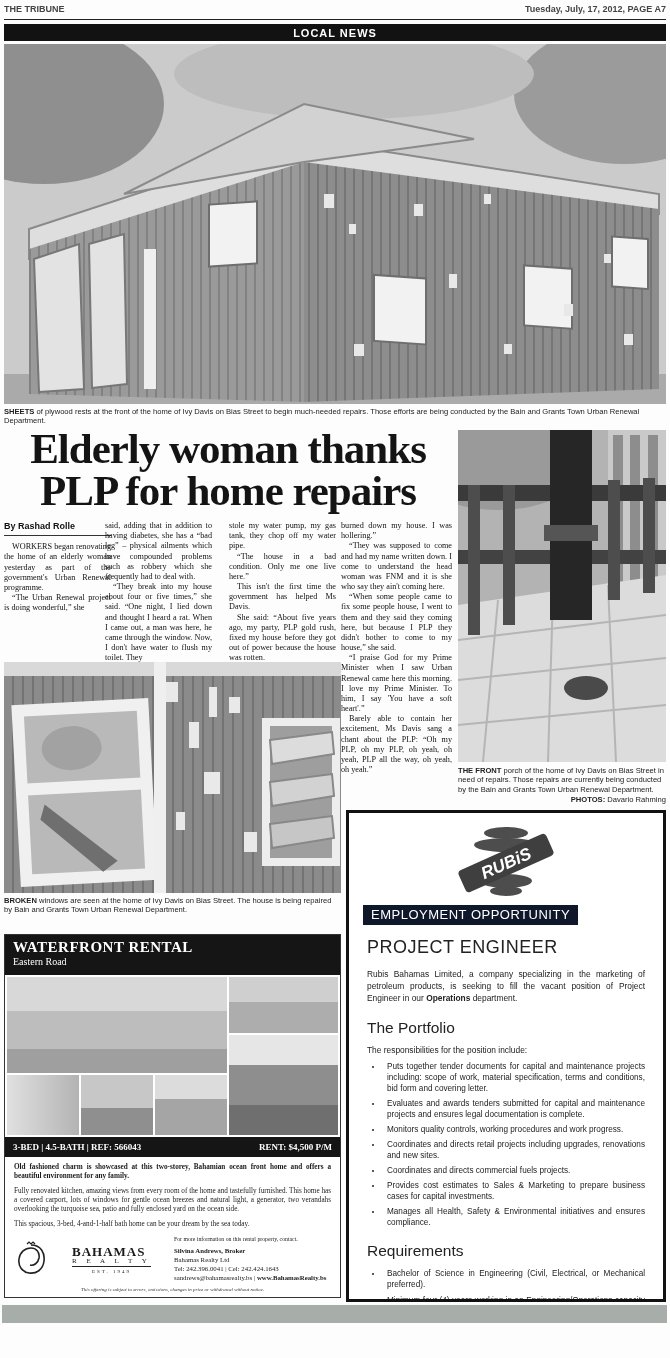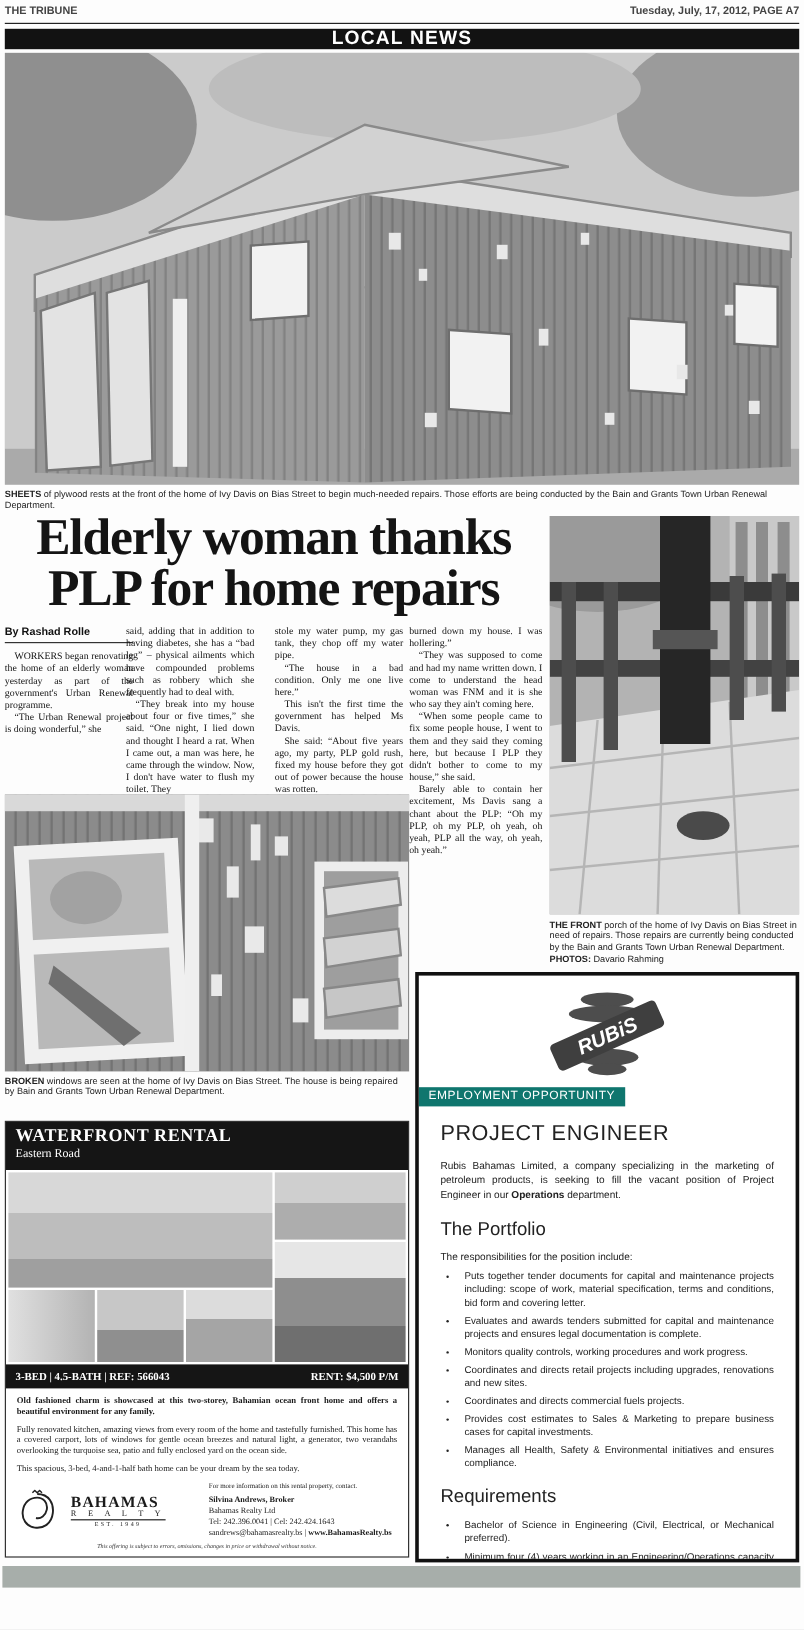--- a/index.html
+++ b/index.html
@@ -5,34 +5,34 @@
   html,body{margin:0;padding:0;background:#e9e9e9;}
   #page{position:relative;width:670px;height:1358px;background:#fdfdfd;margin:0 auto;
         font-family:"Liberation Sans",sans-serif;color:#1a1a1a;overflow:hidden;}
 
   
   .mast{position:absolute;top:4px;left:4px;right:4px;display:flex;justify-content:space-between;
         font-size:9px;font-weight:bold;color:#444;}
   .mastrule{position:absolute;top:19px;left:4px;right:4px;height:1px;background:#222;}
   .section-bar{position:absolute;top:24px;left:4px;right:4px;height:17px;background:#121212;
         display:flex;align-items:center;justify-content:center;}
-  .section-bar span{color:#fff;font-weight:bold;font-size:16px;letter-spacing:1px;}
+  .section-bar span{color:#fff;font-weight:bold;font-size:11px;letter-spacing:1px;}
 
   
   .photo{position:absolute;background:#bdbdbd;overflow:hidden;}
   #main-photo{top:44px;left:4px;width:662px;height:360px;}
   #porch-photo{top:430px;left:458px;width:208px;height:332px;}
   #broken-photo{top:662px;left:4px;width:337px;height:231px;}
 
   
   .cap{position:absolute;font-size:7.6px;line-height:1.25;color:#222;}
   .cap b{font-weight:bold;}
   #main-cap{top:407px;left:4px;width:662px;}
   #porch-cap{top:766px;left:458px;width:208px;}
-  #porch-credit{margin-top:1px;text-align:left;}
+  #porch-credit{margin-top:1px;text-align:right;}
   #broken-cap{top:896px;left:4px;width:337px;}
 
   
   #headline{position:absolute;top:428px;left:0;width:456px;text-align:center;
         font-family:"Liberation Serif",serif;font-weight:bold;font-size:43px;line-height:0.98;
         letter-spacing:-1px;color:#141414;}
   .col{position:absolute;top:521px;width:107px;font-family:"Liberation Serif",serif;
         font-size:8.2px;line-height:1.24;text-align:justify;color:#111;}
   .col p{margin:0;text-indent:8px;}
   .col.cont p:first-child{text-indent:0;}
@@ -53,37 +53,37 @@
   #rental-photos{height:162px;display:flex;gap:2px;background:#fff;padding:2px;box-sizing:border-box;}
   .rp{background:#b9b9b9;}
   #rental-specs{background:#151515;color:#fff;height:20px;display:flex;align-items:center;
         justify-content:space-between;padding:0 8px;font-family:"Liberation Serif",serif;
         font-size:9px;font-weight:bold;}
   #rental-body{padding:6px 9px 0;font-family:"Liberation Serif",serif;font-size:7.2px;
         line-height:1.3;text-align:justify;}
   #rental-body .lead{font-weight:bold;margin:0 0 5px;}
   #rental-body p{margin:0 0 5px;}
   #rental-contact{display:flex;padding:2px 9px 0;gap:10px;}
-  #br-logo{width:150px;display:flex;align-items:center;gap:11px;}
+  #br-logo{width:150px;display:flex;align-items:center;gap:24px;}
   #br-wordmark{font-family:"Liberation Serif",serif;line-height:1;}
   #br-name{font-size:13px;font-weight:bold;letter-spacing:1px;}
   #br-realty{font-size:7px;letter-spacing:4px;border-bottom:1px solid #222;padding-bottom:1px;}
   #br-est{font-size:5px;letter-spacing:2px;text-align:center;margin-top:2px;}
   #rental-broker{font-size:6.8px;line-height:1.35;font-family:"Liberation Serif",serif;}
   #rental-broker .tiny{font-size:5.8px;margin-bottom:2px;}
   #rental-broker .b{font-weight:bold;}
   #rental-fine{margin-top:4px;text-align:center;font-size:5px;font-style:italic;
         font-family:"Liberation Serif",serif;color:#333;}
 
   
   #rubis-ad{position:absolute;top:810px;left:346px;width:320px;height:492px;background:#fff;
         border:3px solid #111;box-sizing:border-box;overflow:hidden;}
   #rubis-logo{display:block;margin:6px auto 2px;}
-  #rubis-banner{display:inline-block;background:#0f766e;color:#fff;font-size:10px;
-        padding:2px 8px 3px;margin:2px 0 0 0;letter-spacing:.5px;}
+  #rubis-banner{display:inline-block;background:#0f172a;color:#fff;font-size:13px;
+        padding:2px 8px 3px;margin:2px 0 0 14px;letter-spacing:.5px;}
   #rubis-position{margin:12px 0 0 18px;font-size:18px;letter-spacing:.5px;color:#222;}
   .rtext{margin:10px 18px 0;font-size:8.4px;line-height:1.45;text-align:justify;color:#222;}
   .rhead{margin:14px 0 0 18px;font-size:15.5px;color:#222;}
   .rintro{margin:8px 18px 0;font-size:8.4px;color:#222;}
   ul.rlist{margin:6px 18px 0 34px;padding:0;font-size:8.2px;line-height:1.35;text-align:justify;color:#222;}
   ul.rlist li{margin:0 0 4px;padding-left:4px;}
 
   #bottom-bar{position:absolute;top:1305px;left:2px;width:665px;height:18px;background:#a7aeaa;}
 </style>
 </head>
@@ -213,20 +213,21 @@
         <p>This isn't the first time the government has helped Ms Davis.</p>
         <p>She said: “About five years ago, my party, PLP gold rush, fixed my house before they got out of power because the house was rotten.</p>
         <p>“One drug boy smoke coke in the building and nearly</p>
       </div>
   </div>
   <div class="col cont" id="col4">
     <div class="cont">
         <p>burned down my house. I was hollering.”</p>
         <p>“They was supposed to come and had my name written down. I come to understand the head woman was FNM and it is she who say they ain't coming here.</p>
         <p>“When some people came to fix some people house, I went to them and they said they coming here, but because I PLP they didn't bother to come to my house,” she said.</p>
+        <p>“I praise God for my Prime Minister when I saw Urban Renewal came here this morning. I love my Prime Minister. To him, I say 'You have a soft heart'.”</p>
         <p>Barely able to contain her excitement, Ms Davis sang a chant about the PLP: “Oh my PLP, oh my PLP, oh yeah, oh yeah, PLP all the way, oh yeah, oh yeah.”</p>
       </div>
   </div>
 
   <div class="photo" id="broken-photo">
     <svg width="337" height="231" viewBox="0 0 337 231">
       <defs>
         <pattern id="sid3" width="10" height="12" patternUnits="userSpaceOnUse">
           <rect width="10" height="12" fill="#8b8b8b"></rect>
             <rect x="8" width="2" height="12" fill="#737373"></rect>

